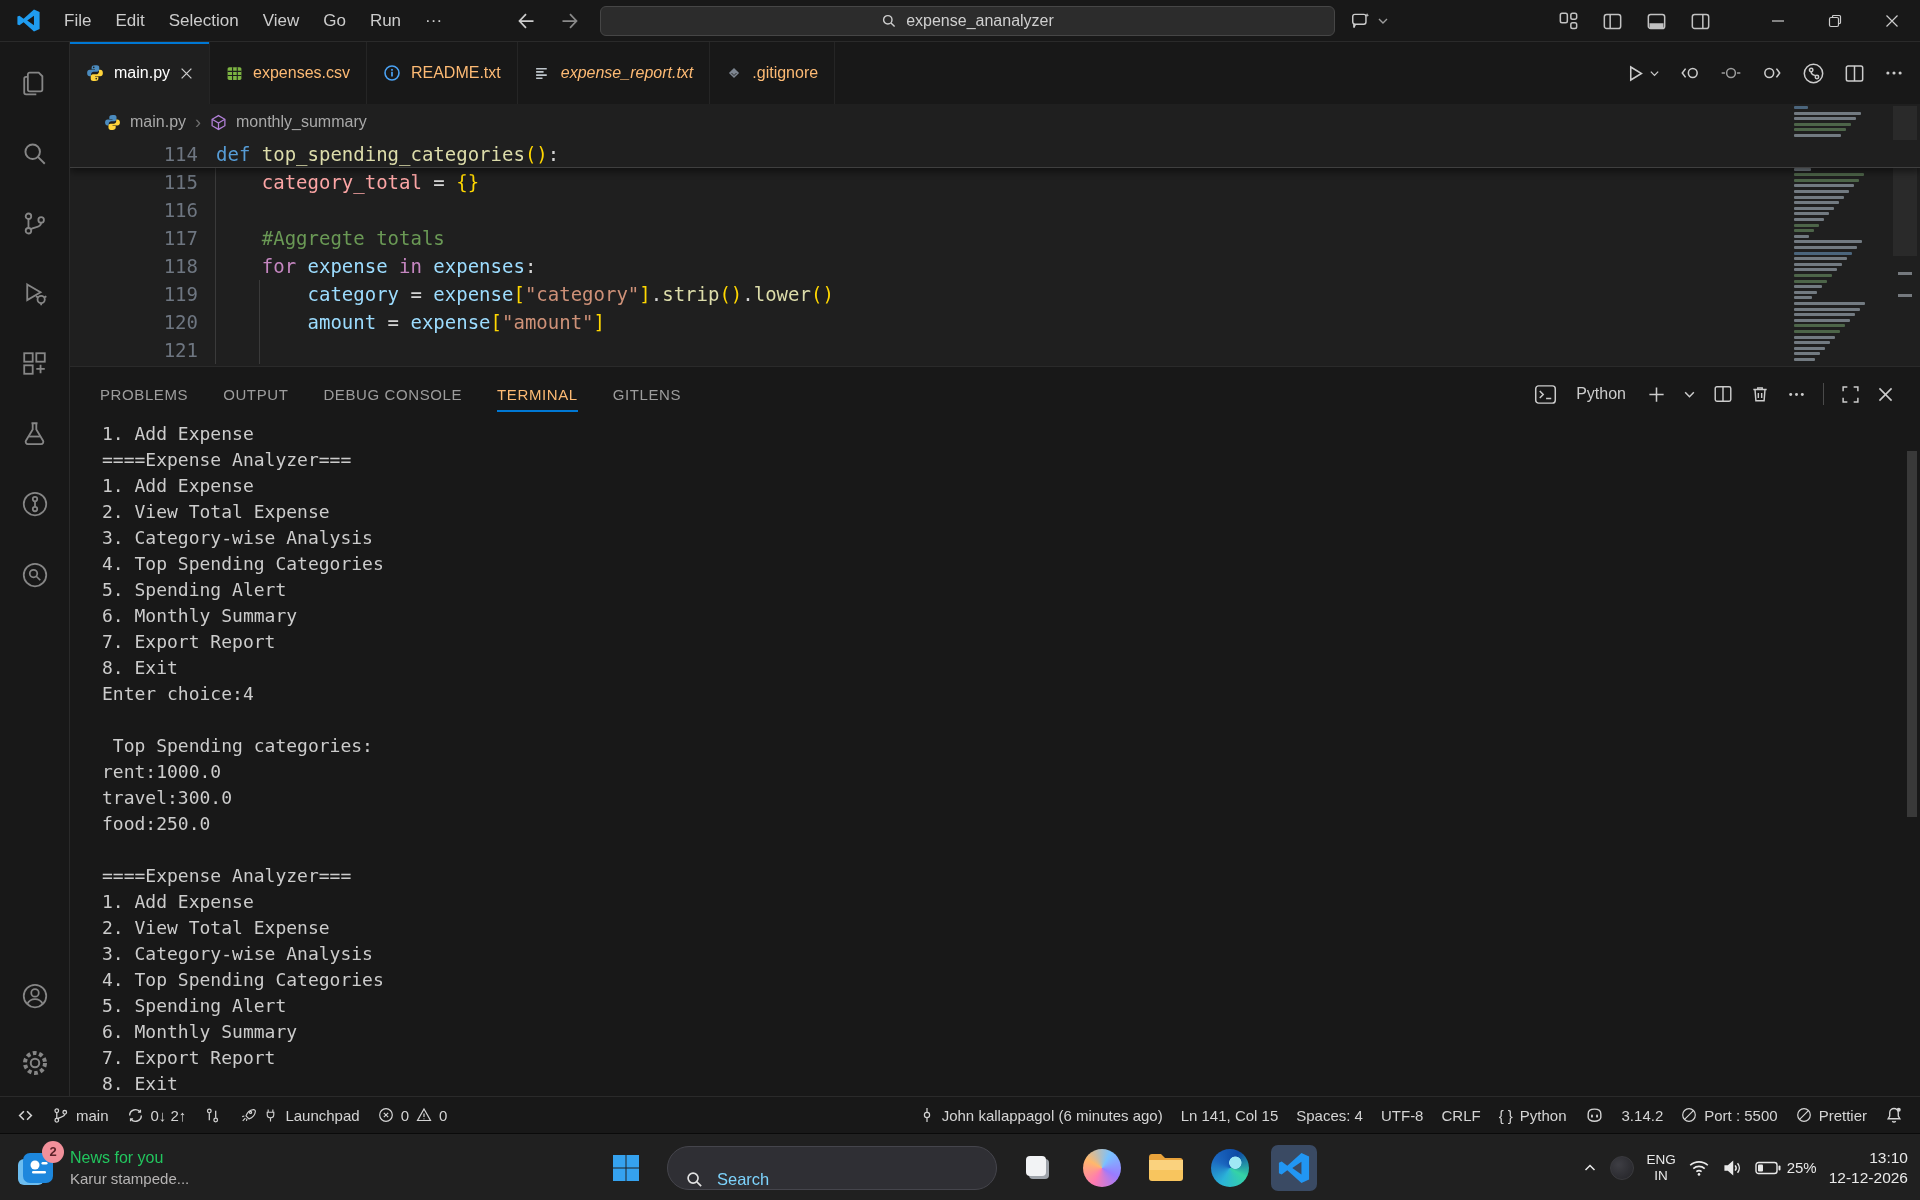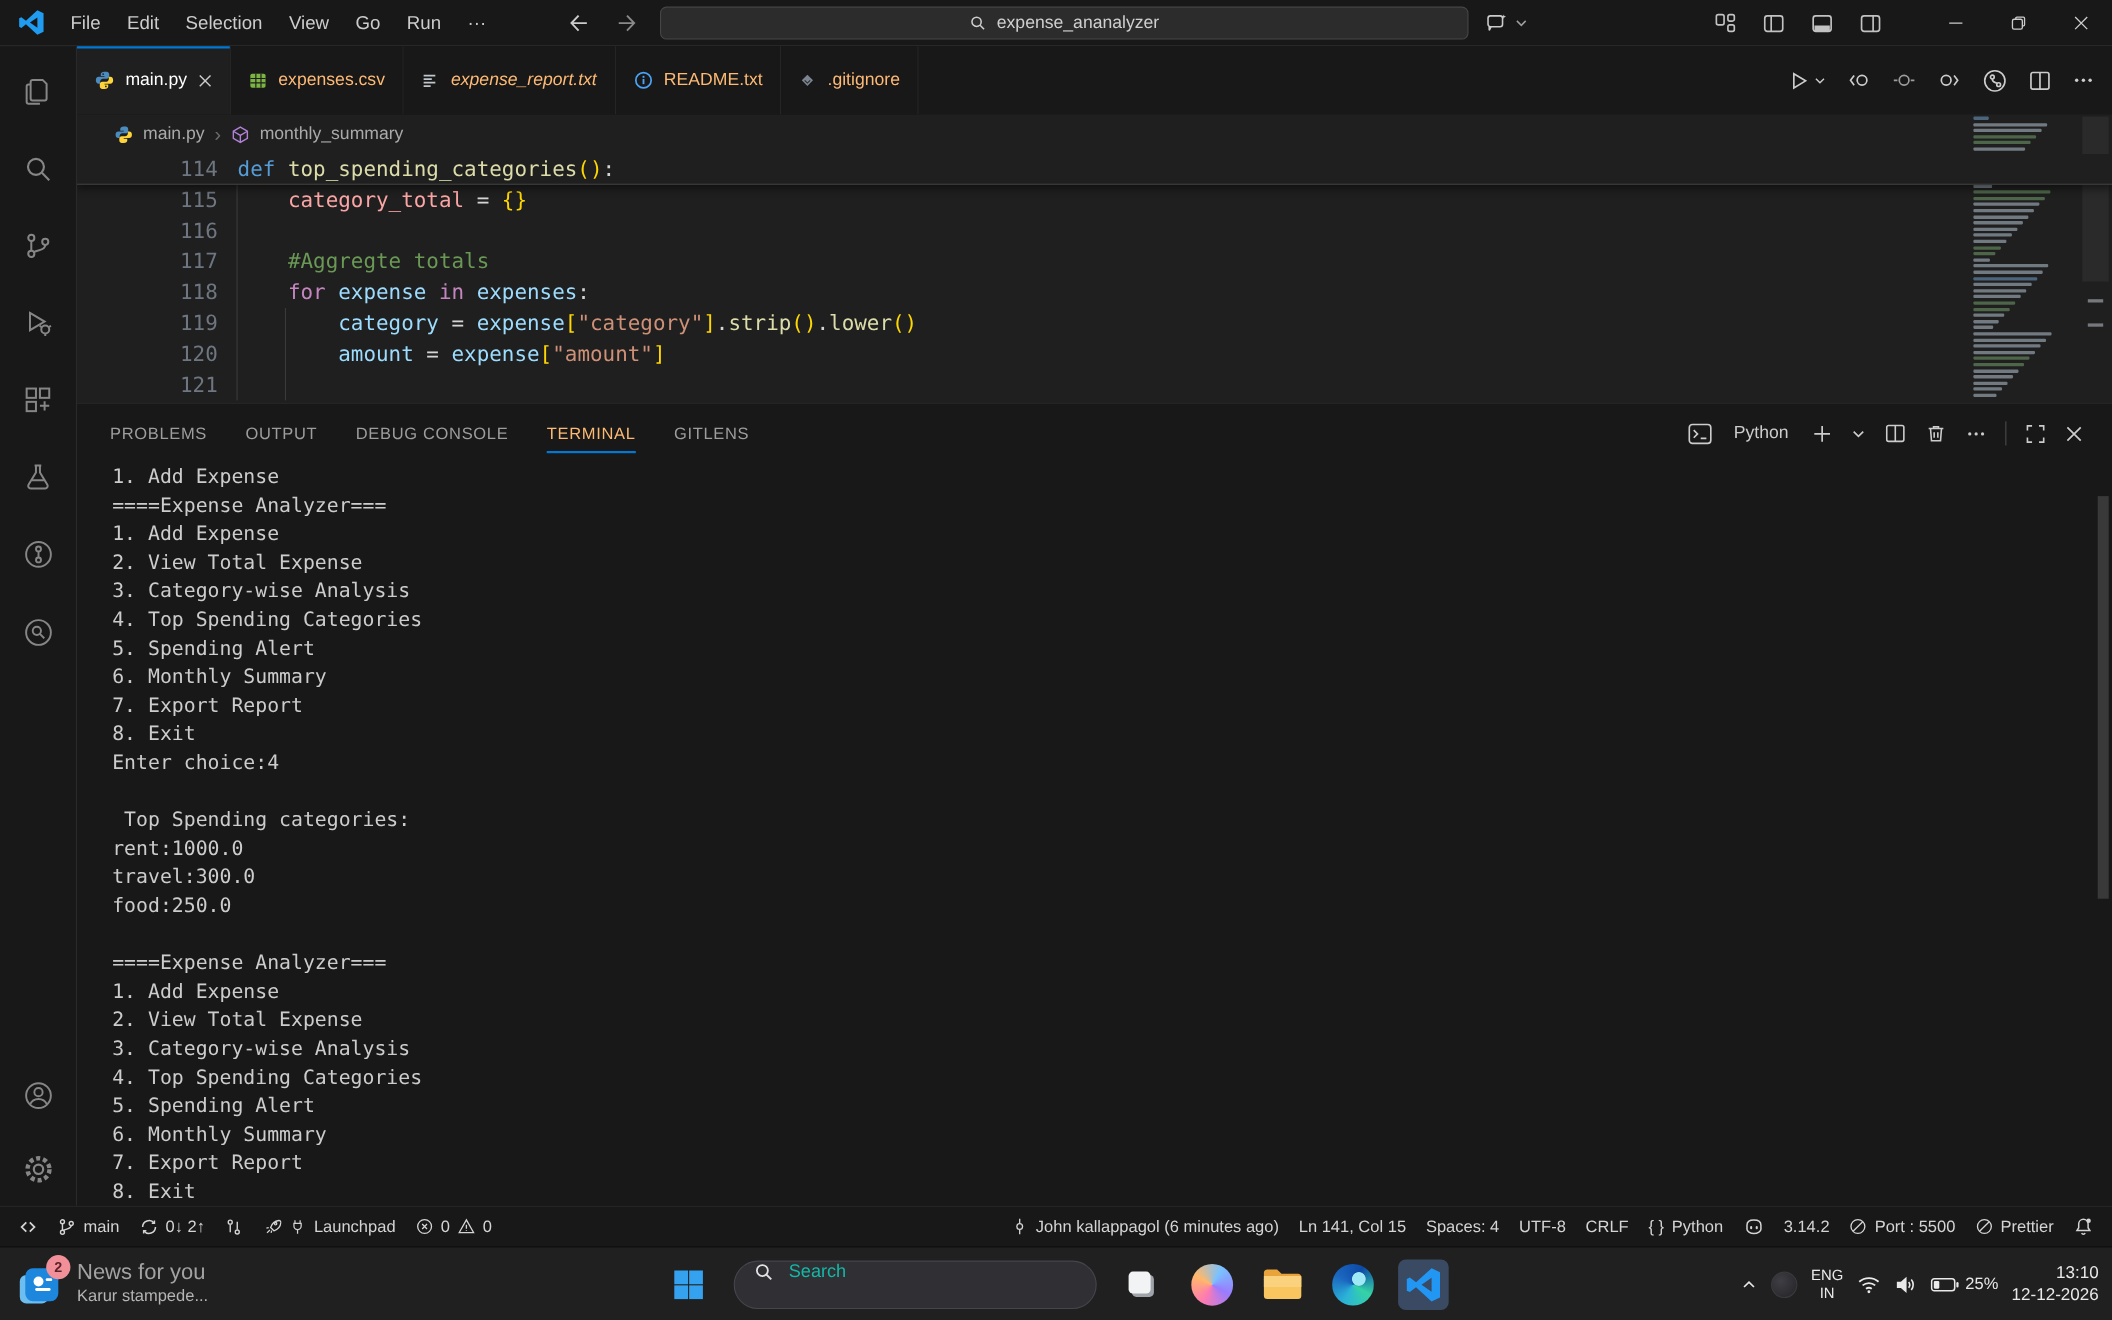--- a/index.html
+++ b/index.html
@@ -68,24 +68,24 @@
   .statusbar{height:37px;background:#181818;border-top:1px solid #2a2a2a;display:flex;align-items:center;font-size:15px;color:#d4d4d4;padding:0 8px}
   .sb-item{display:flex;align-items:center;gap:7px;padding:0 9px;height:100%;white-space:nowrap}
   .sb-right{margin-left:auto;display:flex;align-items:center;height:100%}
   .sb-ic{display:inline-flex}
 
   
   .taskbar{height:67px;background:#202020;border-top:1px solid #0a0a0a;position:relative}
   .news{position:absolute;left:14px;top:0;height:67px;display:flex;align-items:center;gap:12px}
   .news-iconwrap{position:relative;width:44px;height:46px}
   .news-badge{position:absolute;top:-4px;right:-6px;width:22px;height:22px;border-radius:50%;background:#f2909a;color:#5c2228;font-size:13px;font-weight:bold;display:flex;align-items:center;justify-content:center;z-index:2}
-  .news-title{font-size:20px;color:#a3a3a3;line-height:21px}
+  .news-title{font-size:16px;color:#22c55e;line-height:21px}
   .news-sub{font-size:15px;color:#b6b4b4;line-height:21px}
   .tb-center{position:absolute;left:50%;top:0;height:67px;transform:translateX(-50%);display:flex;align-items:center;gap:18px}
-  .search-pill{width:330px;height:44px;border-radius:22px;background:#2f2f34;border:1px solid #45454c;display:flex;align-items:flex-start;gap:13px;padding-left:17px;font-size:16.5px;color:#14b8a6}
+  .search-pill{width:330px;height:44px;border-radius:22px;background:#2f2f34;border:1px solid #45454c;display:flex;align-items:flex-end;gap:13px;padding-left:17px;font-size:16.5px;color:#7dd3fc}
   .task-icon{width:46px;height:46px;display:flex;align-items:center;justify-content:center;border-radius:7px}
   .task-icon.active{background:#3a4a63}
   .tray{position:absolute;right:12px;top:0;height:67px;display:flex;align-items:center;gap:12px;color:#e9e9e9}
   .lang{font-size:13.5px;text-align:center;line-height:16px}
   .battery{display:flex;align-items:center;gap:6px;font-size:15px}
   .clock{font-size:15.5px;text-align:right;line-height:20px}
   .tray-circle{width:24px;height:24px;border-radius:50%;background:radial-gradient(circle at 35% 35%,#3e3e44,#232327);border:1px solid #3a3a3e}
   .copilot-dot{width:38px;height:38px;border-radius:50%;background:conic-gradient(from 30deg,#79c2ff,#9a7bff,#ff7bb0,#ffb86b,#79c2ff)}
   .edge-dot{width:38px;height:38px;border-radius:50%;background:radial-gradient(circle at 64% 36%,#9fe8f5 0 17%,rgba(0,0,0,0) 19%),conic-gradient(from 210deg,#2bb3d8,#1b67c0,#0d4aa6,#35d3a5,#2bb3d8)}
 </style>
@@ -287,37 +287,37 @@
       </div>
       <div class="tab">
         <span>
             <svg width="17" height="17" viewBox="0 0 16 16">
               <rect x="1.5" y="2" width="13" height="12" rx="1.5" fill="#7cb342"></rect>
               <path stroke="#1d1d1d" stroke-width="1" d="M1.5 6h13M1.5 9.8h13M6.2 2v12M10.6 2v12" fill="none"></path>
             </svg>
           </span>
         <span class="tlabel">expenses.csv</span>
       </div>
-      <div class="tab preview">
-        <span>
-            <svg width="17" height="17" viewBox="0 0 16 16" stroke="#bfc6cc" stroke-width="1.5">
-              <path d="M2 3.5h10M2 6.5h7M2 9.5h10M2 12.5h6"></path>
-            </svg>
-          </span>
-        <span class="tlabel">expense_report.txt</span>
-      </div>
       <div class="tab">
         <span>
             <svg width="18" height="18" viewBox="0 0 16 16">
               <circle cx="8" cy="8" r="6.2" fill="none" stroke="#4ba3f5" stroke-width="1.4"></circle>
               <rect x="7.25" y="6.9" width="1.5" height="4.2" fill="#4ba3f5"></rect>
               <rect x="7.25" y="4.4" width="1.5" height="1.6" fill="#4ba3f5"></rect>
             </svg>
           </span>
         <span class="tlabel">README.txt</span>
+      </div>
+      <div class="tab preview">
+        <span>
+            <svg width="17" height="17" viewBox="0 0 16 16" stroke="#bfc6cc" stroke-width="1.5">
+              <path d="M2 3.5h10M2 6.5h7M2 9.5h10M2 12.5h6"></path>
+            </svg>
+          </span>
+        <span class="tlabel">expense_report.txt</span>
       </div>
       <div class="tab">
         <span>
             <svg width="16" height="16" viewBox="0 0 16 16">
               <rect x="4.4" y="4.4" width="7.2" height="7.2" transform="rotate(45 8 8)" fill="#7d8590"></rect>
               <path d="m5.5 8 2.5 2.5L10.5 8" stroke="#2a2a2a" stroke-width="1" fill="none"></path>
             </svg>
           </span>
         <span class="tlabel">.gitignore</span>
       </div>

